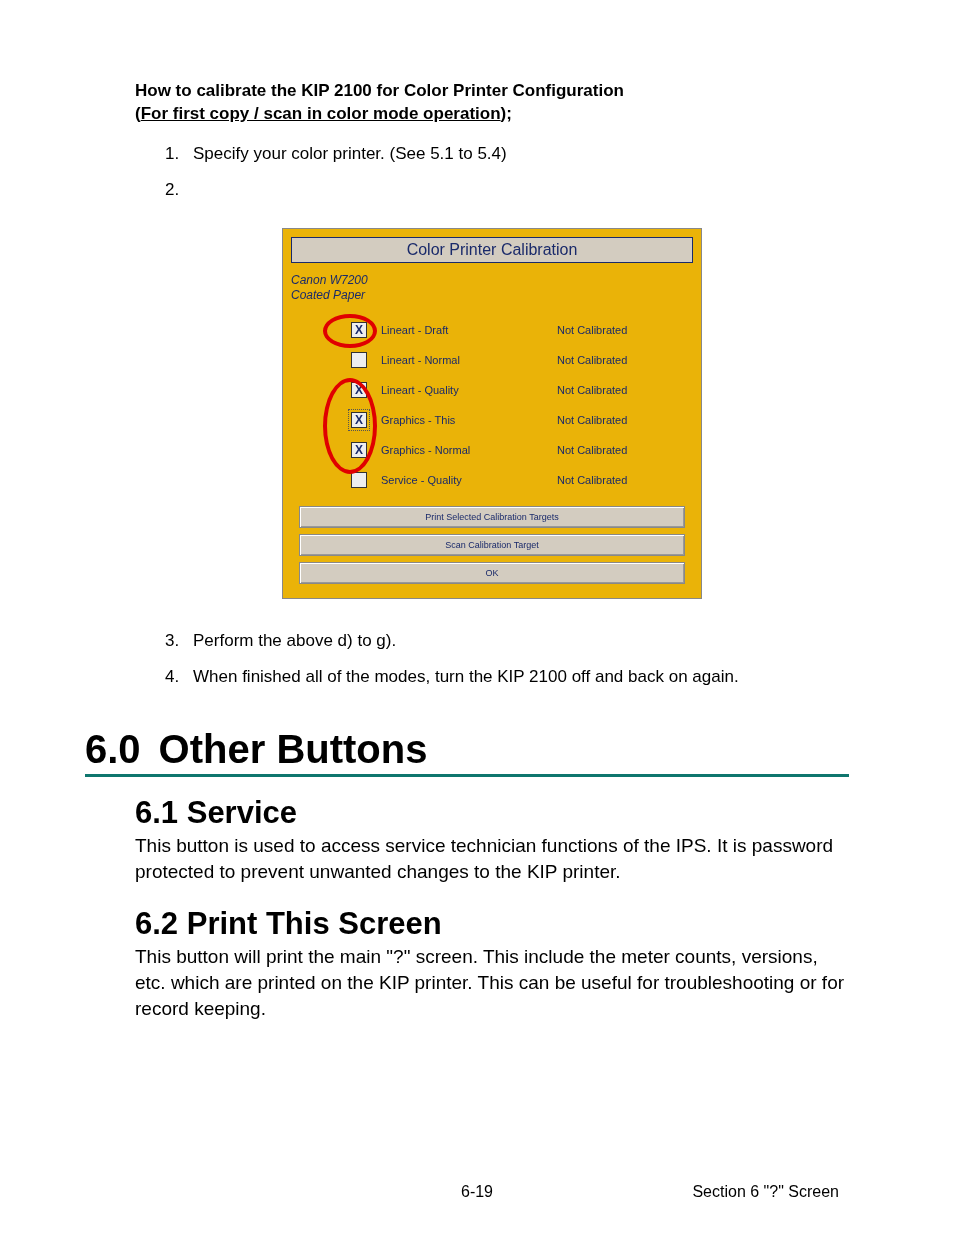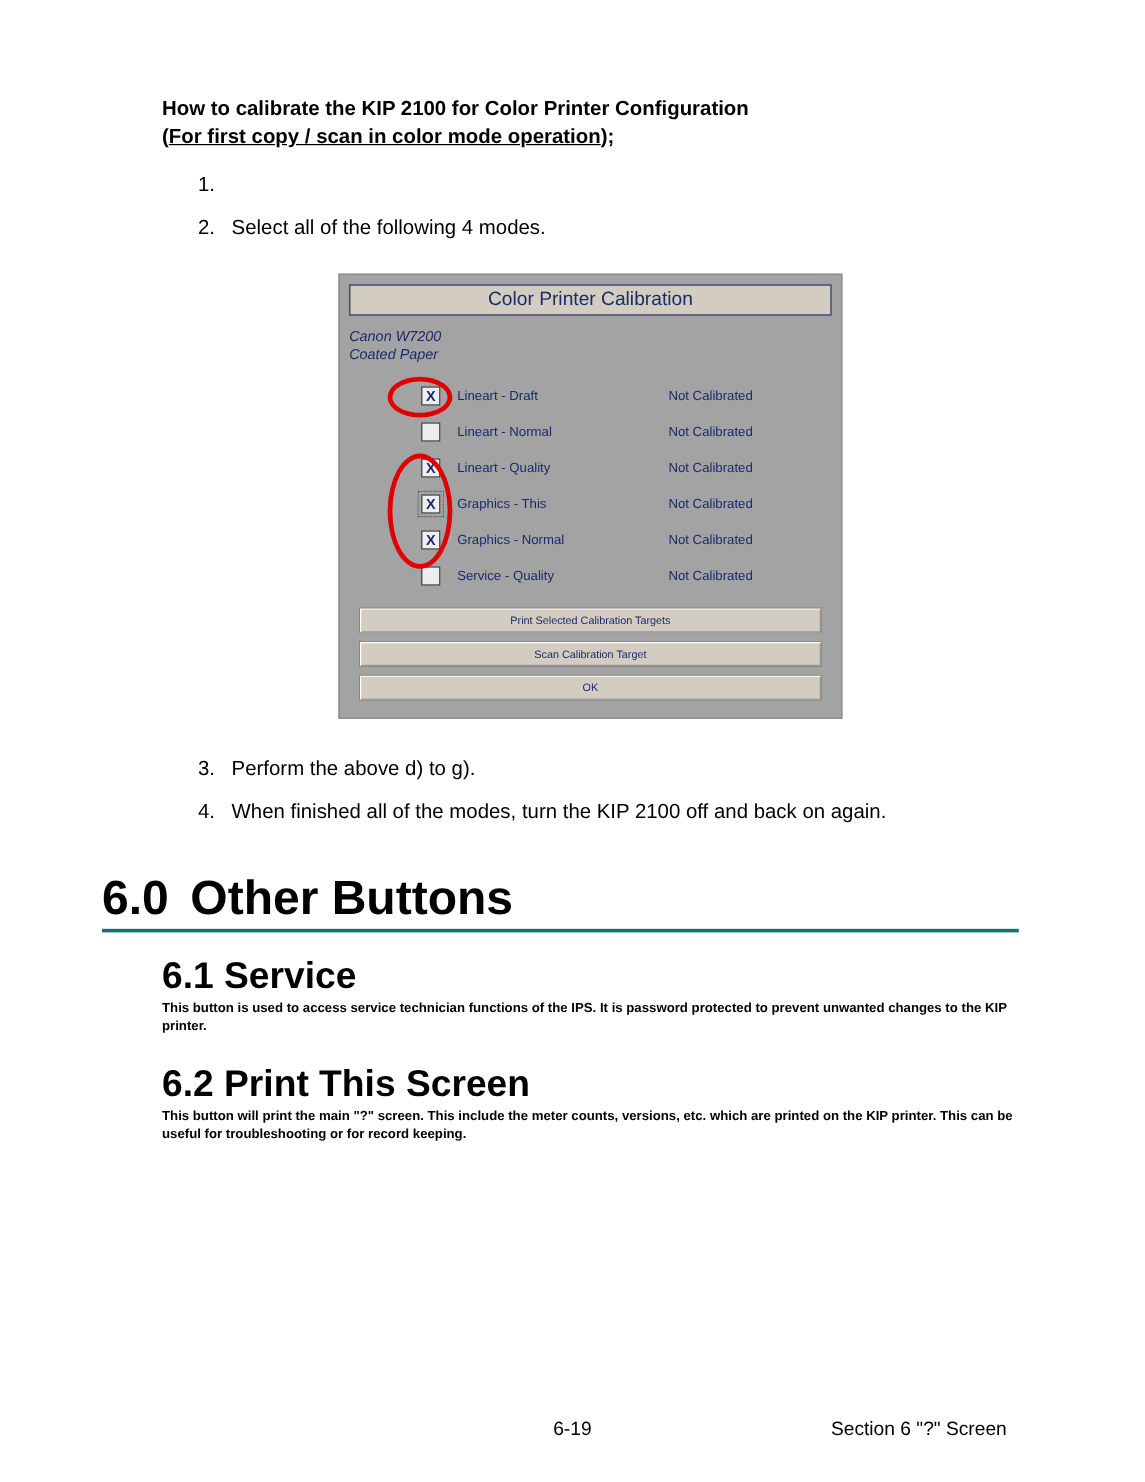--- a/index.html
+++ b/index.html
@@ -30,21 +30,21 @@
     display: flex;
   }
   .ol .num { width: 28px; flex-shrink: 0; }
   .dialog-wrap {
     display: flex;
     justify-content: center;
     margin: 28px 0 32px;
   }
   .dialog {
     width: 420px;
-    background: #a3a3a3;
+    background: #eab308;
     border: 1px solid #888;
     padding: 8px 8px 14px;
     font-family: Arial, sans-serif;
   }
   .dlg-title {
     border: 1px solid #1a2a6a;
     background: #d3ccc0;
     text-align: center;
     font-size: 16px;
     color: #1a2a6a;
@@ -126,24 +126,23 @@
     margin-left: -50px;
   }
   h1.section .num { margin-right: 18px; }
   h2.sub {
     font-size: 31px;
     font-weight: bold;
     margin-bottom: 2px;
     margin-top: 0;
   }
   p.body {
-    font-size: 11px;
+    font-size: 19px;
     line-height: 1.35;
     margin-bottom: 22px;
-    font-weight: bold;
   }
   .footer {
     position: absolute;
     bottom: 52px;
     left: 0; right: 0;
     font-size: 16px;
     display: flex;
   }
   .footer .pg { position: absolute; left: 50%; transform: translateX(-50%); }
   .footer .sec { position: absolute; right: 115px; }
@@ -154,24 +153,24 @@
 <div class="page">
 
   <div class="intro-bold">
     <span>How to calibrate the KIP 2100 for Color Printer Configuration</span><br>
     <span>(</span><span class="underline">For first copy / scan in color mode operation</span><span>);</span>
   </div>
 
   <div class="ol">
     <div class="li">
       <span class="num">1.</span>
+      <span>Specify your color printer. (See 5.1 to 5.4)</span>
     </div>
     <div class="li">
       <span class="num">2.</span>
-      <span>Select all of the following 4 modes.</span>
     </div>
   </div>
 
   <div class="dialog-wrap">
     <div class="dialog">
       <div class="dlg-title">Color Printer Calibration</div>
       <div class="dlg-sub">
         <span>Canon W7200</span><br>
         <span>Coated Paper</span>
       </div>

